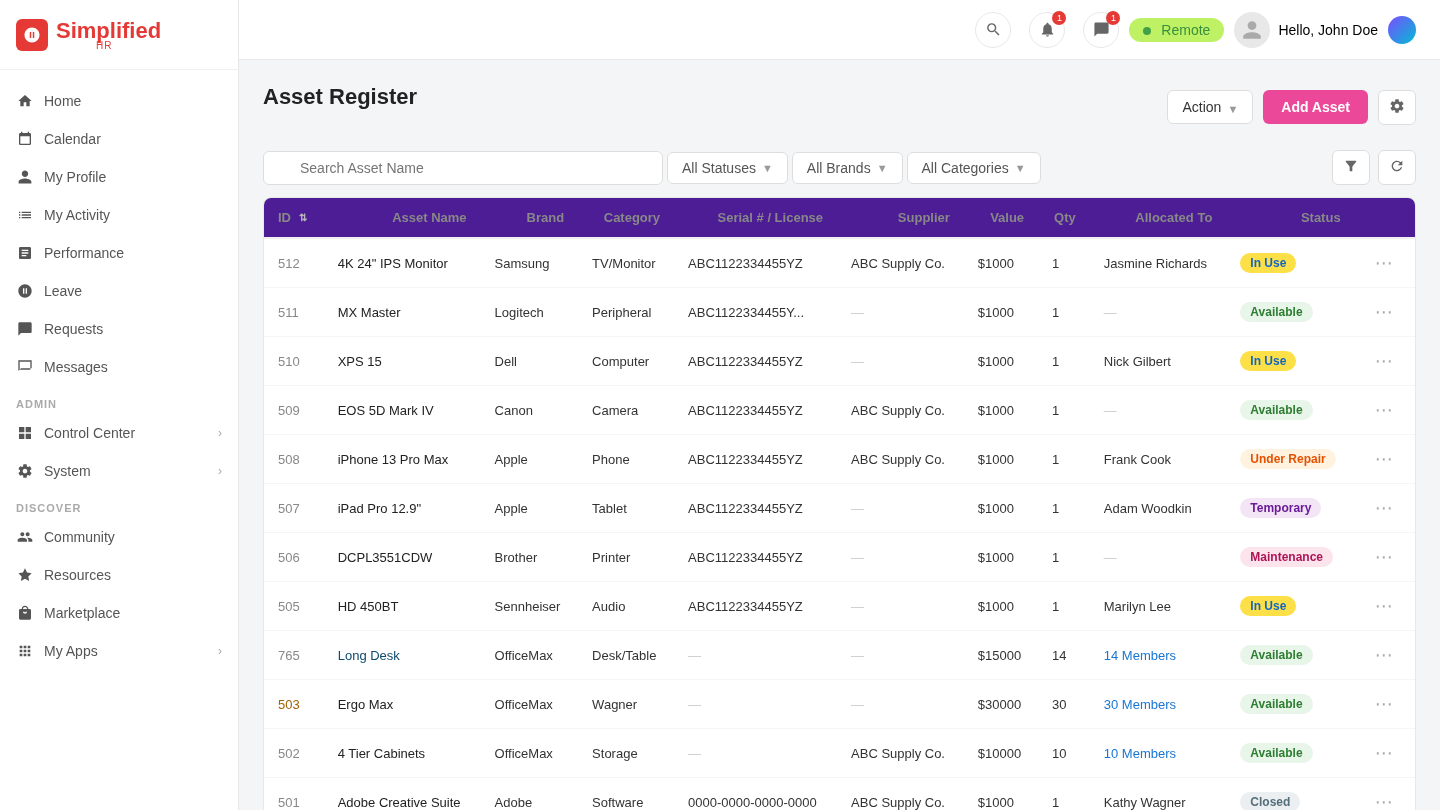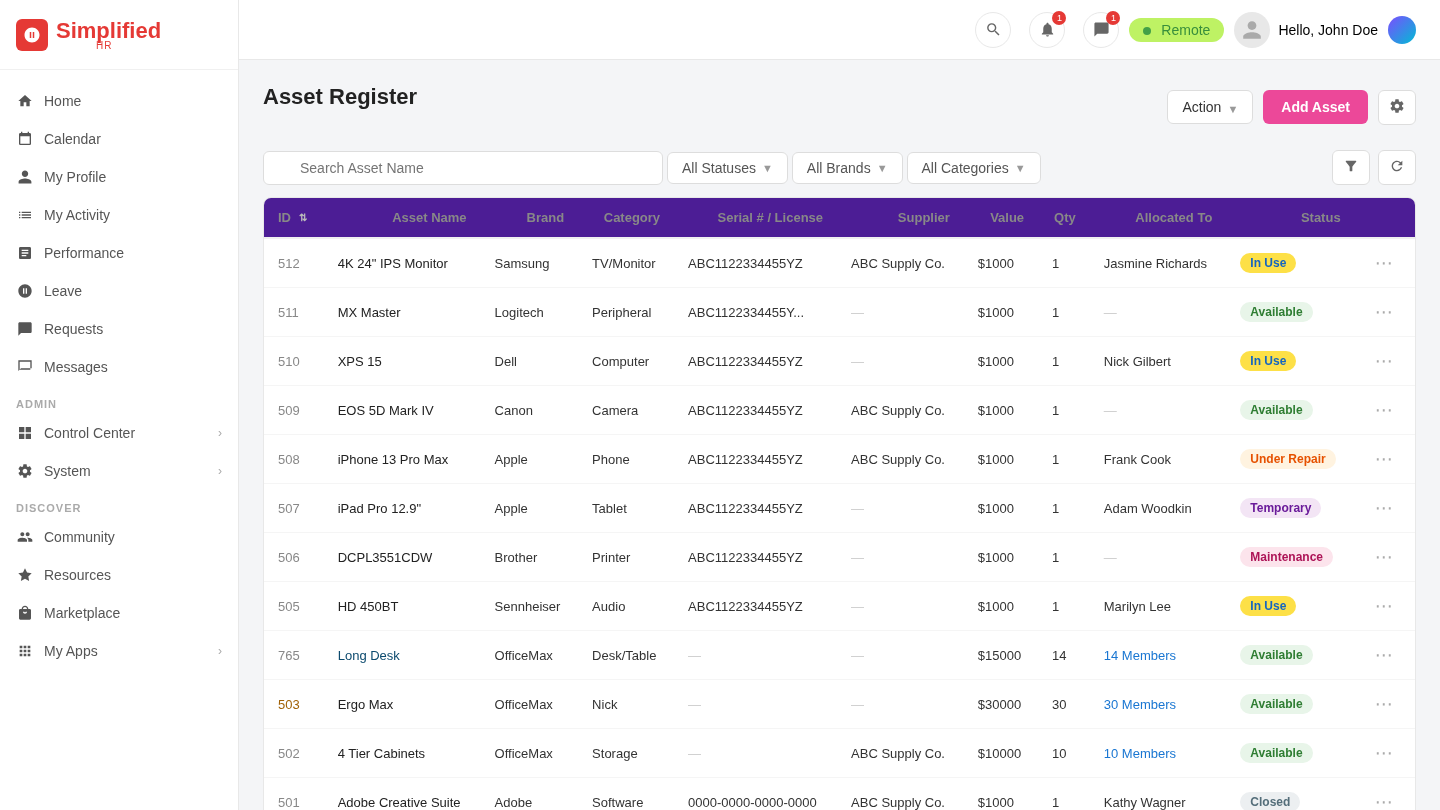--- a/index.html
+++ b/index.html
@@ -475,21 +475,21 @@
       <span class="status-pill status-available">Available</span>
     </td>
     <td>
       <button class="more-btn">⋯</button>
     </td>
   </tr>
             <tr>
     <td style="color:#a16207;">503</td>
     <td style="font-weight:500; color:#222;">Ergo Max</td>
     <td>OfficeMax</td>
-    <td>Nick</td>
+    <td>Wagner</td>
     <td><span class="dash">—</span></td>
     <td><span class="dash">—</span></td>
     <td>$30000</td>
     <td>30</td>
     <td><a class="allocated-link">30 Members</a></td>
     <td>
       <span class="status-pill status-available">Available</span>
     </td>
     <td>
       <button class="more-btn">⋯</button>

